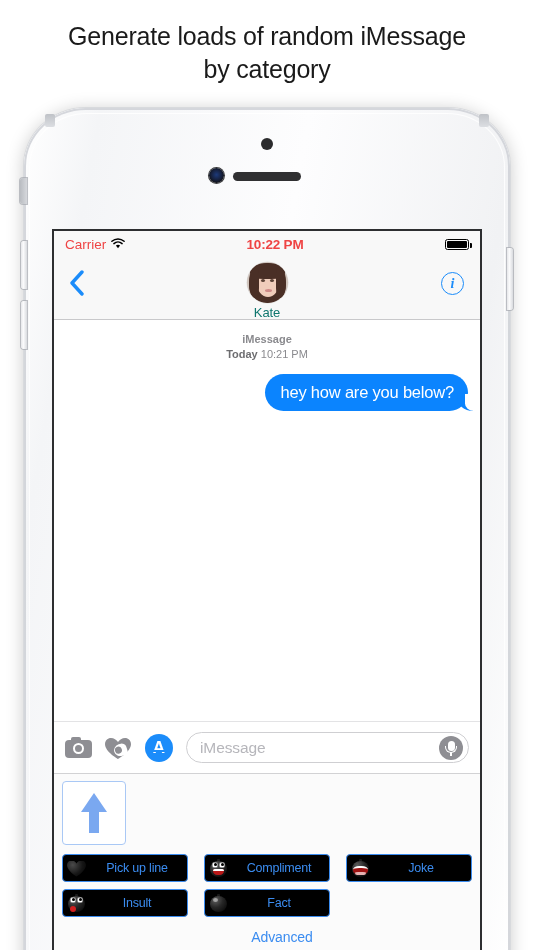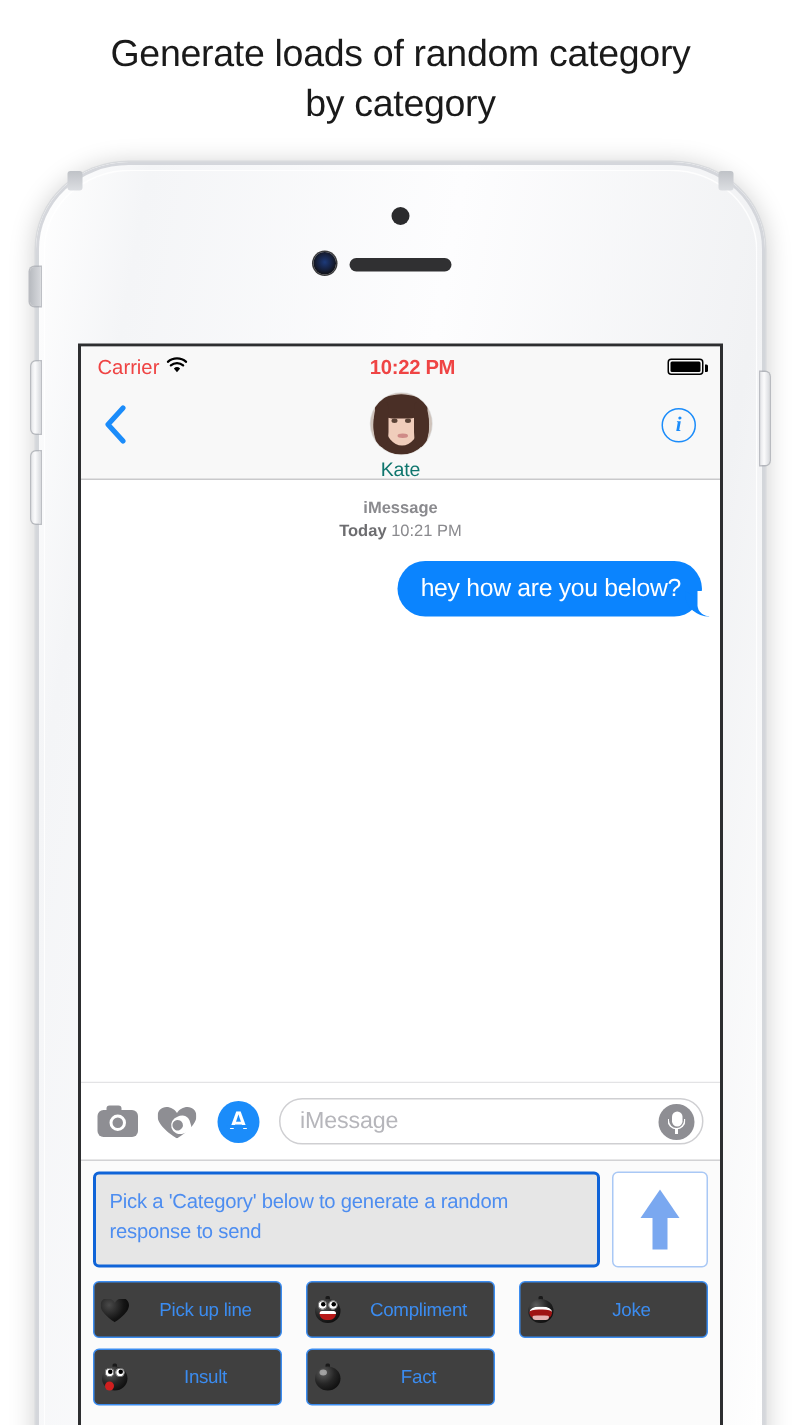--- a/index.html
+++ b/index.html
@@ -364,22 +364,22 @@
   
   .cat-grid {
     display: grid;
     grid-template-columns: repeat(3, 1fr);
     gap: 7px 16px;
     margin-top: 9px;
   }
   .cat-btn {
     border: 1.5px solid #3b8cf0;
     border-radius: 4px;
-    background: #404040;
-    height: 38px;
+    background: #000000;
+    height: 28px;
     display: flex;
     align-items: center;
     padding-left: 4px;
     gap: 5px;
     position: relative;
   }
   .cat-label {
     color: #3b8cf0;
     font-size: 12.5px;
     flex: 1;
@@ -462,21 +462,21 @@
     color: #3b8cf0;
     font-size: 14px;
     letter-spacing: -0.1px;
     margin-left: 30px;
   }
 </style>
 </head>
 <body>
 
 <div class="headline">
-  <div>Generate loads of random category</div>
+  <div>Generate loads of random iMessage</div>
   <div>by category</div>
 </div>
 
 <div class="phone-wrap">
 
   <div class="phone-body"></div>
   <div class="phone-rim"></div>
   <div class="phone-rim-inner"></div>
 
   <div class="side-btn top-nub-l"></div>
@@ -574,21 +574,20 @@
           <div class="cap"></div>
           <div class="arc"></div>
           <div class="stem"></div>
         </div>
       </div>
     </div>
 
     <div class="app-ext">
 
       <div class="ext-top">
-        <div class="ext-textbox">Pick a 'Category' below to generate a random response to send</div>
         <div class="send-btn">
           <div class="arrow-up">
             <div class="head"></div>
             <div class="shaft"></div>
           </div>
         </div>
       </div>
 
       <div class="cat-grid">
 

